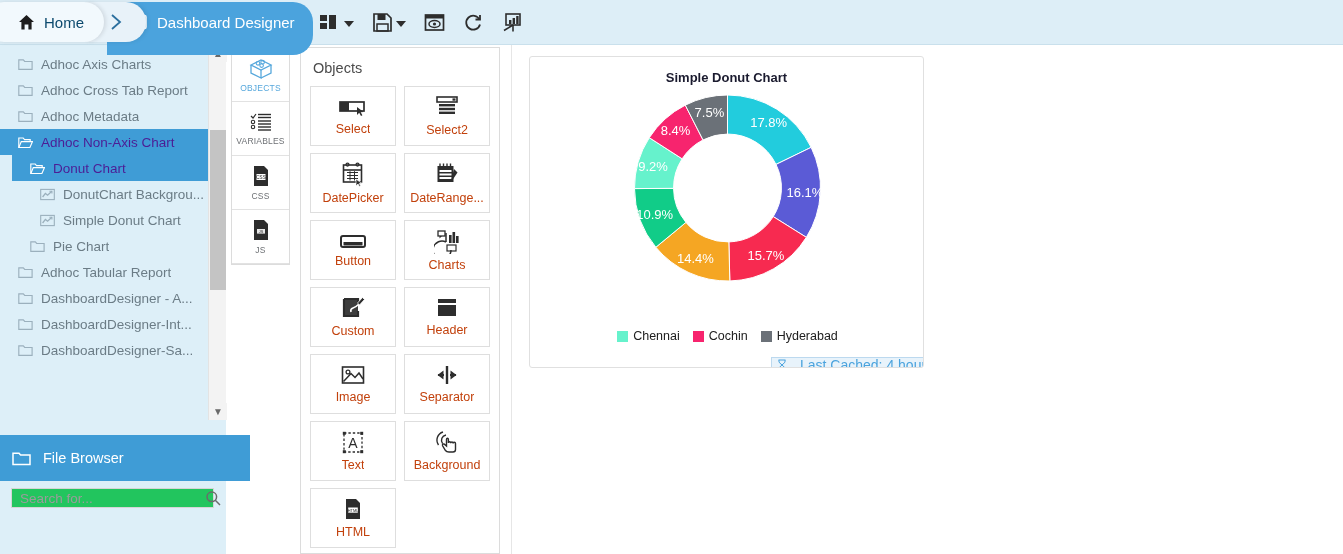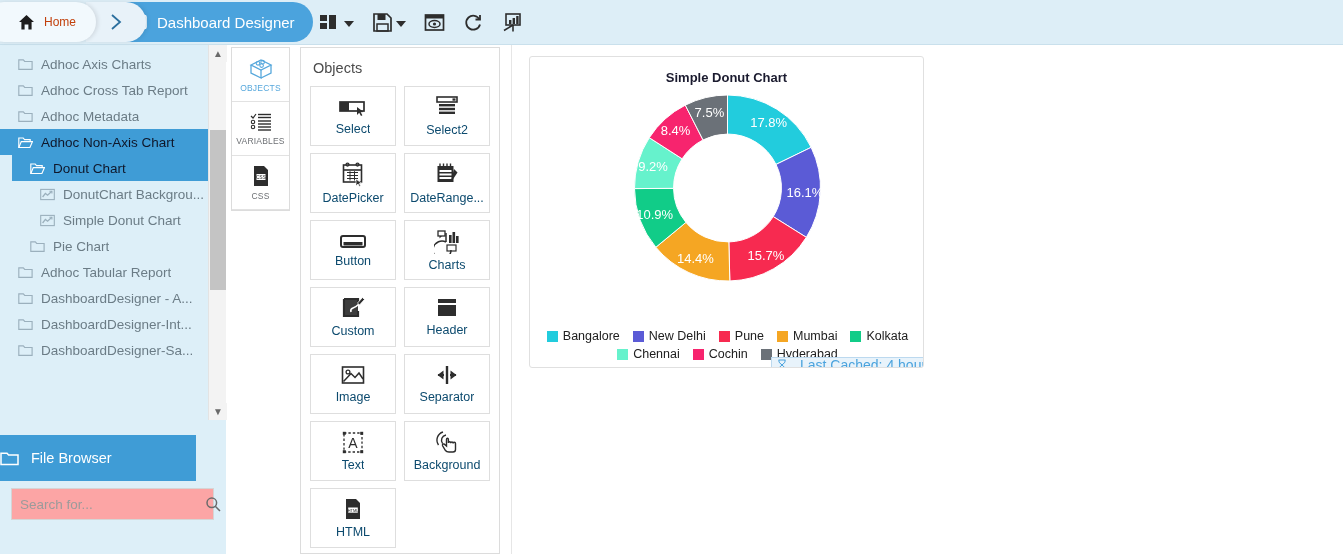--- a/index.html
+++ b/index.html
@@ -34,40 +34,40 @@
     padding: 0 20px 0 34px;
     background: #f2f9fd;
     border-radius: 20px;
     display: flex;
     align-items: center;
     gap: 9px;
     box-shadow: 2px 0 4px rgba(0,0,0,0.10);
     z-index: 3;
   }
   .home-label {
-    font-size: 12px;
-    color: #c2410c;
+    font-size: 15px;
+    color: #0c4a6e;
   }
   .chev-pill {
     position: absolute;
     left: 86px; top: 2px;
     width: 60px; height: 40px;
     background: #e8f2f9;
     border-radius: 0 20px 20px 0;
     display: flex;
     align-items: center;
     justify-content: center;
     box-shadow: 2px 0 4px rgba(0,0,0,0.08);
     z-index: 2;
   }
   .dd-pill {
     position: absolute;
     left: 107px; top: 2px;
     height: 40px;
-    padding: 0 18px 0 22px;
+    padding: 0 18px 13px 22px;
     background: #4ba3dd;
     border-radius: 0 20px 20px 0;
     display: flex;
     align-items: center;
     gap: 10px;
     z-index: 1;
   }
   .dd-label {
     font-size: 15px;
     color: #ffffff;
@@ -123,21 +123,21 @@
     font-size: 13.5px;
     color: #6b7c86;
     cursor: pointer;
     white-space: nowrap;
     box-sizing: border-box;
   }
   .tree-row.lvl2 { padding-left: 30px; }
   .tree-row.lvl3 { padding-left: 40px; }
   .tree-row.sel {
     background: #3f9cd6;
-    color: #0f172a;
+    color: #4c1d95;
     margin-right: 14px;
   }
   .tree-row.sel.lvl2 { margin-left: 12px; padding-left: 18px; }
   .tree-label { overflow: hidden; text-overflow: ellipsis; }
 
   .vscroll {
     position: absolute;
     right: 0; top: 0;
     width: 18px; height: 375px;
     background: #f3f3f3;
@@ -158,36 +158,36 @@
     position: absolute;
     left: 1px; top: 85px;
     width: 16px; height: 160px;
     background: #c4c4c4;
     cursor: pointer;
   }
 
   .filebrowser {
     position: absolute;
     left: 0; top: 390px;
-    width: 196px; height: 46px;
+    width: 250px; height: 46px;
     background: #3f9cd6;
     display: flex;
     align-items: center;
     gap: 12px;
-    padding-left: 0;
+    padding-left: 12px;
     box-sizing: border-box;
     cursor: pointer;
   }
   .fb-label { color: #fff; font-size: 14.5px; }
 
   .searchbox {
     position: absolute;
     left: 11px; top: 443px;
-    width: 203px; height: 32px;
-    background: #fca5a5;
+    width: 203px; height: 20px;
+    background: #22c55e;
     border: 1px solid #d5d5d5;
     box-sizing: border-box;
     display: flex;
     align-items: center;
   }
   .searchbox input {
     flex: 1;
     border: none;
     outline: none;
     font-size: 13.5px;
@@ -254,21 +254,21 @@
     display: flex;
     flex-direction: column;
     align-items: center;
     justify-content: center;
     gap: 4px;
     cursor: pointer;
     background: #fff;
   }
   .objcell .olabel {
     font-size: 12.5px;
-    color: #0c4a6e;
+    color: #c2410c;
     max-width: 88px;
     overflow: hidden;
     text-overflow: ellipsis;
     white-space: nowrap;
     text-align: center;
   }
   .ico { display: block; }
 
   
   .canvas {
@@ -548,20 +548,28 @@
       </svg>
       <span class="cap">VARIABLES</span>
     </div>
     <div class="rail-item">
       <svg class="ico" width="22" height="24" viewBox="0 0 22 24">
         <path d="M4 2 H14 L18 6 V22 H4 Z" fill="#2d2d2d"></path>
         <rect x="6.5" y="10" width="9" height="6" fill="#ffffff"></rect>
         <text x="11" y="14.8" font-size="4.6" text-anchor="middle" fill="#2d2d2d" font-family="Liberation Sans, sans-serif">CSS</text>
       </svg>
       <span class="cap">CSS</span>
+    </div>
+    <div class="rail-item">
+      <svg class="ico" width="22" height="24" viewBox="0 0 22 24">
+        <path d="M4 2 H14 L18 6 V22 H4 Z" fill="#2d2d2d"></path>
+        <rect x="7" y="11" width="8" height="4.6" fill="#e8e8e8"></rect>
+        <text x="11" y="14.6" font-size="3.8" text-anchor="middle" fill="#2d2d2d" font-family="Liberation Sans, sans-serif">JS</text>
+      </svg>
+      <span class="cap">JS</span>
     </div>
   </div>
 
   <div class="objpanel">
     <div class="objtitle">Objects</div>
     <div class="objgrid" id="objgrid">
         <div class="objcell">
           <svg class="ico" width="30" height="22" viewBox="0 0 30 22">
             <rect x="2" y="6" width="24" height="9" fill="none" stroke="#2d2d2d" stroke-width="1.7"></rect>
             <rect x="2" y="6" width="9" height="9" fill="#2d2d2d"></rect>
@@ -709,42 +717,20 @@
             <text x="124.69276814934285" y="133.97088759835333" text-anchor="middle" font-size="13" fill="#ffffff" font-family="Liberation Sans, sans-serif">10.9%</text>
             <path d="M104.50183574037925 103.58433238879712 A93 93 0 0 1 119.2921538462702 52.675723552200665 L152.1394492308367 73.81191966027639 A53.94 53.94 0 0 0 143.56106472941997 103.33891278550233 Z" fill="#66f2cc" stroke="#ffffff" stroke-width="1"></path>
             <text x="123.1060481706072" y="85.886559015141" text-anchor="middle" font-size="13" fill="#ffffff" font-family="Liberation Sans, sans-serif">9.2%</text>
             <path d="M119.2921538462702 52.675723552200665 A93 93 0 0 1 155.27888352422198 20.136393250481873 L173.01175244404874 54.939108085279486 A53.94 53.94 0 0 0 152.1394492308367 73.81191966027639 Z" fill="#f7246e" stroke="#ffffff" stroke-width="1"></path>
             <text x="145.54198838570022" y="50.037264865929956" text-anchor="middle" font-size="13" fill="#ffffff" font-family="Liberation Sans, sans-serif">8.4%</text>
             <path d="M155.27888352422198 20.136393250481873 A93 93 0 0 1 197.49999999999983 10 L197.4999999999999 49.06 A53.94 53.94 0 0 0 173.01175244404874 54.939108085279486 Z" fill="#6b7178" stroke="#ffffff" stroke-width="1"></path>
             <text x="179.41498766208284" y="32.17050226679204" text-anchor="middle" font-size="13" fill="#ffffff" font-family="Liberation Sans, sans-serif">7.5%</text>
           </svg>
       </div>
       <div class="legend">
-        <div class="legrow" id="legrow0">
-            <div class="legitem">
-              <span class="legswatch" style="background:#22ccdd"></span>
-              <span>Bangalore</span>
-            </div>
-            <div class="legitem">
-              <span class="legswatch" style="background:#5b5bd6"></span>
-              <span>New Delhi</span>
-            </div>
-            <div class="legitem">
-              <span class="legswatch" style="background:#f72a50"></span>
-              <span>Pune</span>
-            </div>
-            <div class="legitem">
-              <span class="legswatch" style="background:#f5a623"></span>
-              <span>Mumbai</span>
-            </div>
-            <div class="legitem">
-              <span class="legswatch" style="background:#11cc88"></span>
-              <span>Kolkata</span>
-            </div>
-          </div>
         <div class="legrow" id="legrow1">
             <div class="legitem">
               <span class="legswatch" style="background:#66f2cc"></span>
               <span>Chennai</span>
             </div>
             <div class="legitem">
               <span class="legswatch" style="background:#f7246e"></span>
               <span>Cochin</span>
             </div>
             <div class="legitem">

